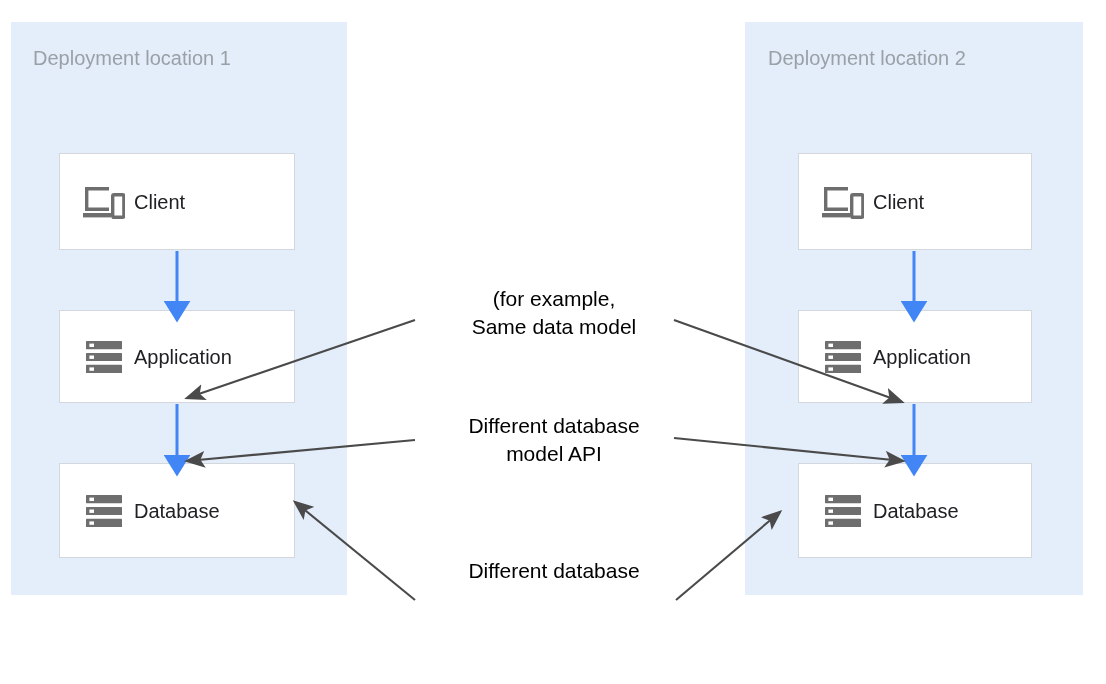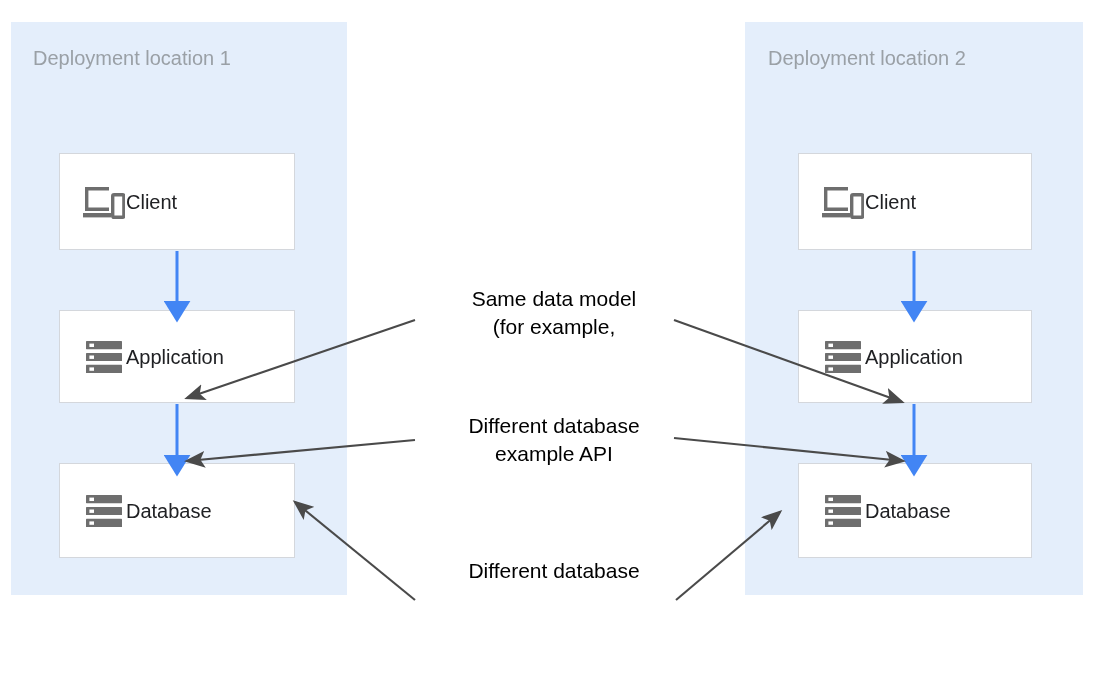--- a/index.html
+++ b/index.html
@@ -47,21 +47,21 @@
     flex: 0 0 auto;
     margin-left: 22px;
     width: 44px;
     height: 44px;
     display: flex;
     align-items: center;
     justify-content: center;
   }
   .node-label {
     flex: 0 0 auto;
-    margin-left: 0;
+    margin-left: 8px;
     font-size: 20px;
     line-height: 24px;
     color: #202124;
     font-family: "Liberation Sans", sans-serif;
     white-space: nowrap;
   }
   .annotation {
     position: absolute;
     text-align: center;
     font-size: 21px;
@@ -161,27 +161,27 @@
         <rect fill="#6e6e6e" x="0" y="13.9" width="36" height="8.2" rx="0.6"></rect>
         <rect fill="#ffffff" x="3.4" y="16.5" width="4.6" height="3.4"></rect>
         <rect fill="#6e6e6e" x="0" y="25.8" width="36" height="8.2" rx="0.6"></rect>
         <rect fill="#ffffff" x="3.4" y="28.4" width="4.6" height="3.4"></rect>
       </svg>
     </span>
     <span class="node-label">Database</span>
   </div>
 
   <div class="annotation" style="left:420px; top:285px; width:268px;">
+    <span>(for example,</span>
     <span>Same data model</span>
-    <span>(for example,</span>
   </div>
 
   <div class="annotation" style="left:420px; top:412px; width:268px;">
     <span>Different database</span>
-    <span>example API</span>
+    <span>model API</span>
   </div>
 
   <div class="annotation" style="left:420px; top:557px; width:268px;">
     <span>Different database</span>
   </div>
 
   <svg class="overlay">
     <defs>
       <marker id="blueArrow" markerWidth="9" markerHeight="9" refX="1.4" refY="4.5" orient="auto" markerUnits="strokeWidth">
         <path d="M0,0 L0,9 L7.2,4.5 z" fill="#4285f4"></path>

